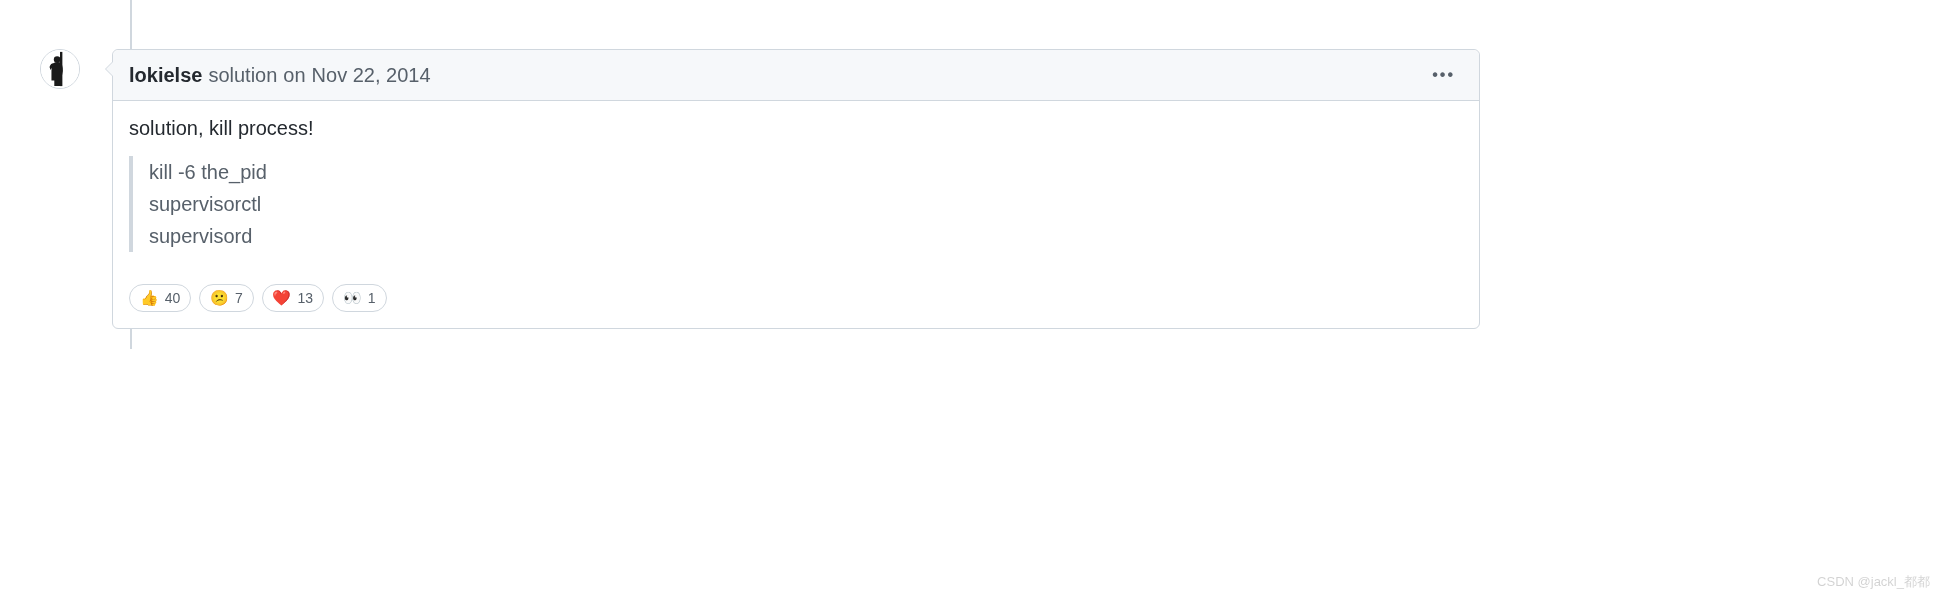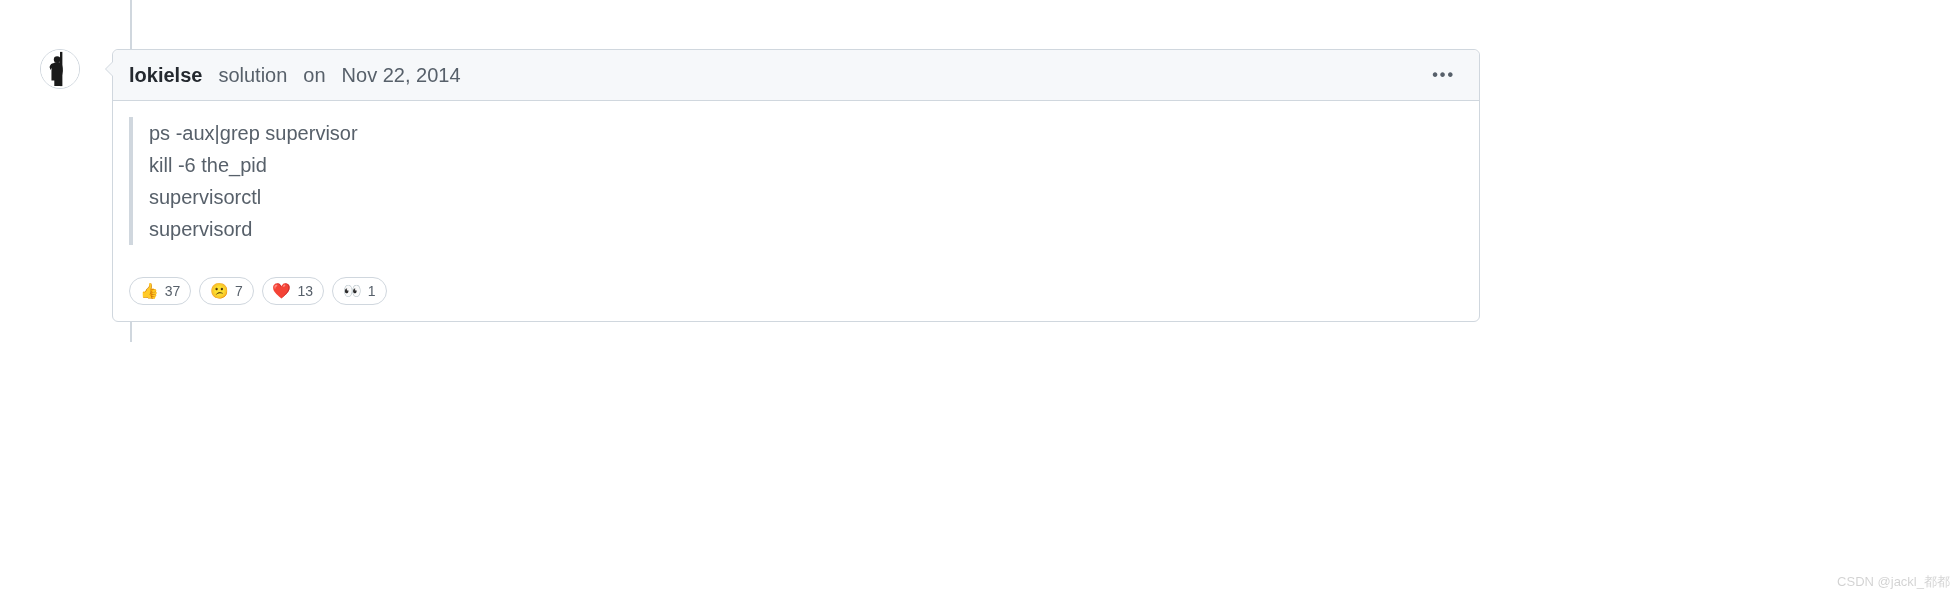--- a/index.html
+++ b/index.html
@@ -82,21 +82,21 @@
       justify-content: space-between;
       padding: 8px 16px;
       background: #f6f8fa;
       border-bottom: 1px solid #d0d7de;
       border-top-left-radius: 6px;
       border-top-right-radius: 6px;
     }
     .comment-header-left {
       display: flex;
       align-items: flex-start;
-      gap: 16px;
+      gap: 6px;
       font-size: 20px;
       color: #57606a;
     }
     .author {
       font-weight: 600;
       color: #24292f;
     }
     .kebab {
       color: #57606a;
       font-size: 16px;
@@ -140,21 +140,21 @@
       font-size: 14px;
       color: #57606a;
       cursor: pointer;
       height: 28px;
     }
     .reaction-pill .emoji {
       font-size: 15px;
     }
     .watermark {
       position: fixed;
-      right: 4px;
+      right: 24px;
       bottom: 6px;
       font-size: 13px;
       color: rgba(0,0,0,0.18);
       font-family: Arial, sans-serif;
     }
   </style>
 </head>
 <body>
 
 <div class="container">
@@ -176,32 +176,32 @@
         <div class="comment-header-left">
           <a class="author">lokielse</a>
           <span>solution</span>
           <span>on</span>
           <a>Nov 22, 2014</a>
         </div>
         <div class="kebab">•••</div>
       </div>
 
       <div class="comment-body">
+        <p class="comment-text">solution, kill process!</p>
         <blockquote class="blockquote">
-          <span class="blockquote-line">ps -aux|grep supervisor</span>
           <span class="blockquote-line">kill -6 the_pid</span>
           <span class="blockquote-line">supervisorctl</span>
           <span class="blockquote-line">supervisord</span>
         </blockquote>
       </div>
 
       <div class="reactions">
         <button class="reaction-pill">
           <span class="emoji">👍</span>
-          <span>37</span>
+          <span>40</span>
         </button>
         <button class="reaction-pill">
           <span class="emoji">😕</span>
           <span>7</span>
         </button>
         <button class="reaction-pill">
           <span class="emoji">❤️</span>
           <span>13</span>
         </button>
         <button class="reaction-pill">

